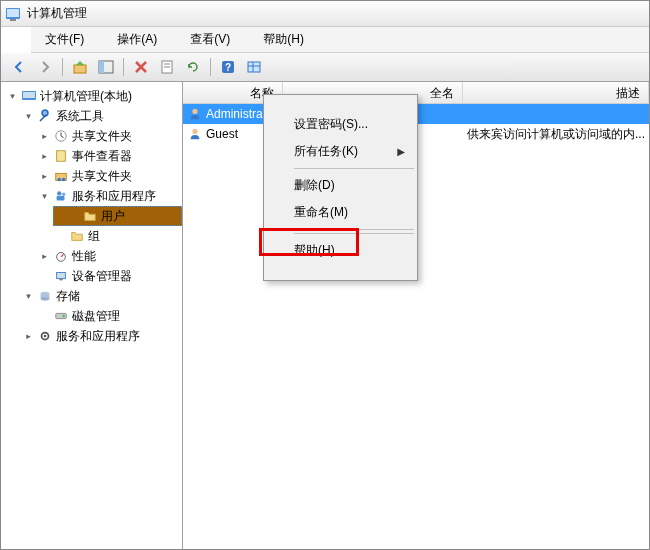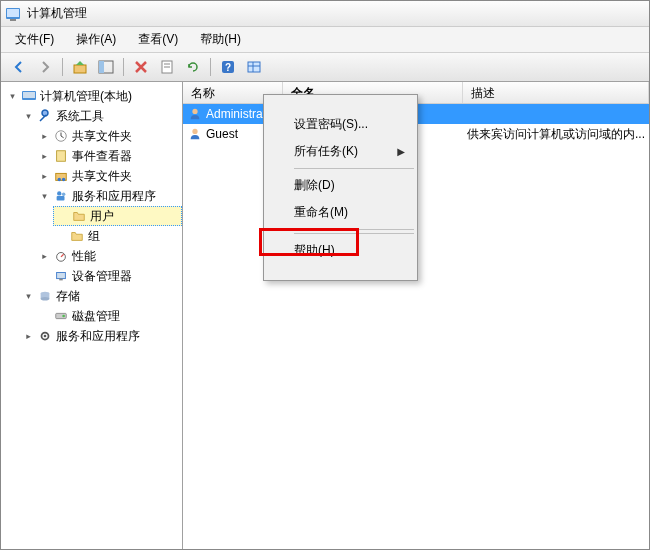--- a/index.html
+++ b/index.html
@@ -18,22 +18,23 @@
       display: flex;
       align-items: center;
       gap: 6px;
       border-bottom: 1px solid #ccc;
     }
     .titlebar .icon-app { width: 16px; height: 16px; flex-shrink: 0; }
     .menubar {
       background: #f4f4f4;
       padding: 2px 4px;
       display: flex;
-      gap: 2px;
+      gap: 13px;
       border-bottom: 1px solid #d0d0d0;
+      margin-left: 30px;
     }
     .menubar span {
       padding: 2px 10px;
       cursor: default;
     }
     .toolbar {
       background: linear-gradient(#f8f8f8, #e4e4e4);
       padding: 3px 6px;
       display: flex;
       align-items: center;
@@ -60,21 +61,21 @@
     }
     .tree ul { list-style: none; padding-left: 16px; }
     .tree > ul { padding-left: 4px; }
     .tree li { white-space: nowrap; }
     .tree-row {
       display: flex; align-items: center; gap: 3px;
       padding: 1px 2px;
       cursor: default;
       line-height: 18px;
     }
-    .tree-row.selected { background: #fef9c3; border: 1px dotted #3399ff; padding: 0 3px;}
+    .tree-row.selected { background: #a16207; border: 1px dotted #3399ff; padding: 0 14px;}
     .expander {
       width: 11px; height: 11px;
       display: inline-flex; align-items: center; justify-content: center;
       color: #606060;
       font-size: 9px;
     }
     .expander.empty { visibility: hidden; }
     .tree-icon { width: 16px; height: 16px; flex-shrink: 0; display: inline-flex; align-items:center; justify-content:center; font-size:13px; }
     .list-pane {
       flex: 1;
@@ -84,23 +85,24 @@
     .list-header {
       display: flex;
       background: linear-gradient(#fdfdfd, #eaeaea);
       border-bottom: 1px solid #d0d0d0;
       height: 22px;
     }
     .col {
       padding: 3px 8px;
       border-right: 1px solid #d8d8d8;
       cursor: default;
+      text-align: right;
     }
     .col-name { width: 100px; }
-    .col-fullname { width: 180px; font-weight: bold; }
+    .col-fullname { width: 180px; }
     .col-desc { flex: 1; }
     .list-body { }
     .list-row {
       display: flex;
       align-items: center;
       height: 20px;
     }
     .list-row.selected {
       background: #3399ff;
       color: #fff;

